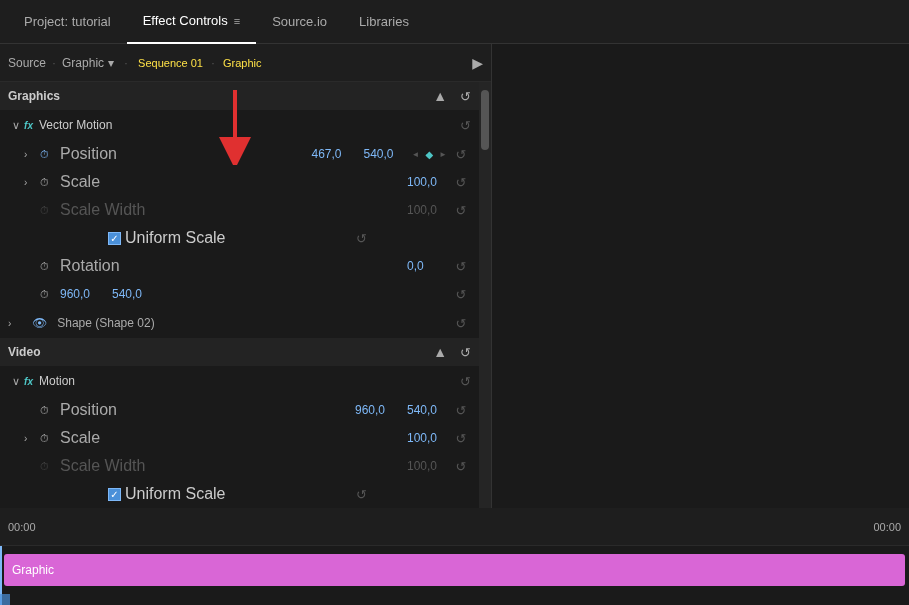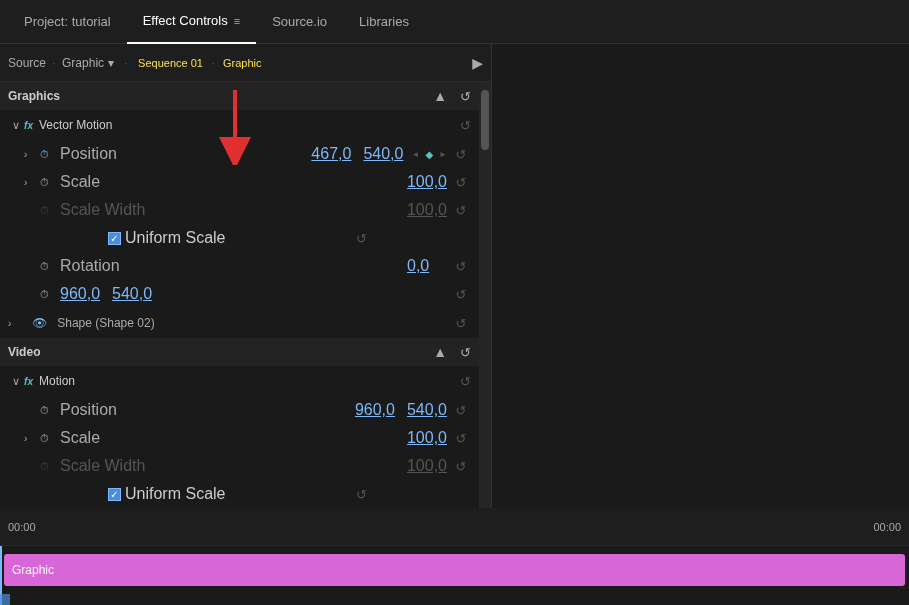--- a/index.html
+++ b/index.html
@@ -166,24 +166,23 @@
     .stopwatch-icon.active { color: #7eb8f7; }
     .prop-label {
       color: #aaa;
       font-size: 16px;
       flex: 1;
       min-width: 80px;
     }
     .prop-label.disabled { color: #555; }
     .prop-value {
       color: #7eb8f7;
-      font-size: 16px;
+      font-size: 12px;
       min-width: 40px;
       cursor: pointer;
-      text-decoration: underline;
     }
     .prop-value.disabled { color: #555; }
     .nav-left, .nav-right {
       color: #555;
       font-size: 10px;
       cursor: pointer;
     }
     .keyframe-diamond {
       color: #4ec6c6;
       font-size: 10px;

